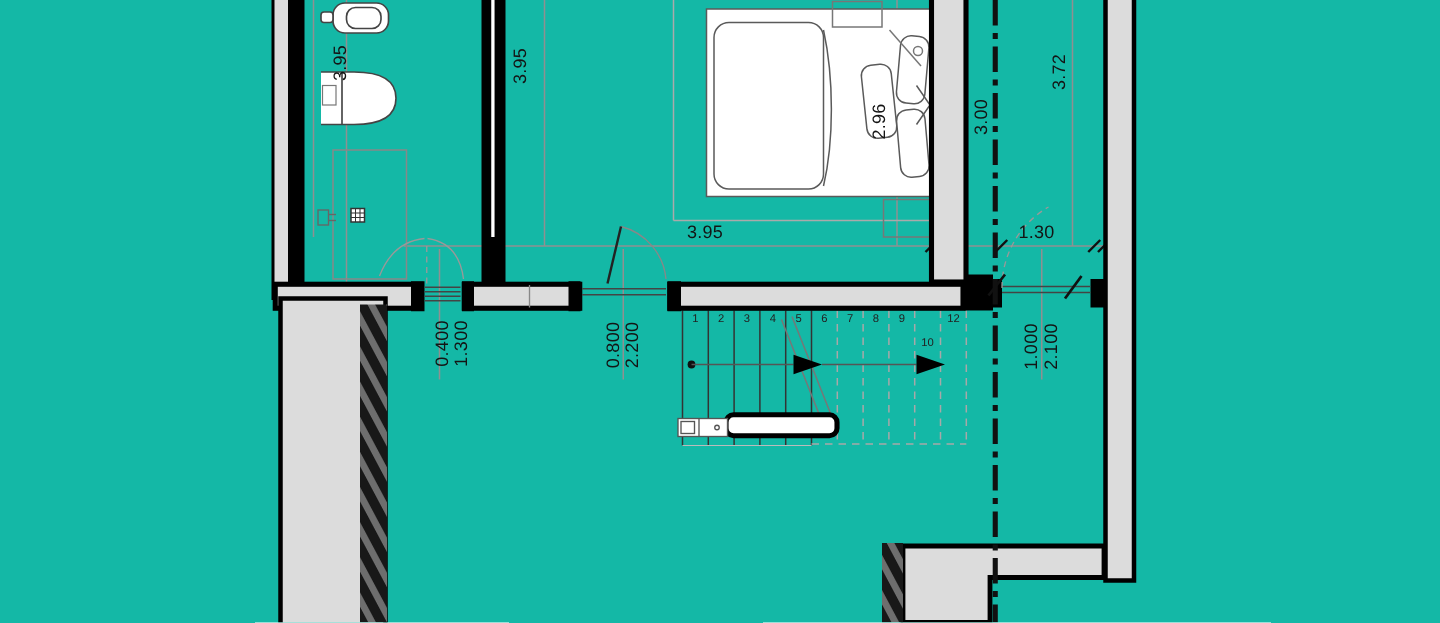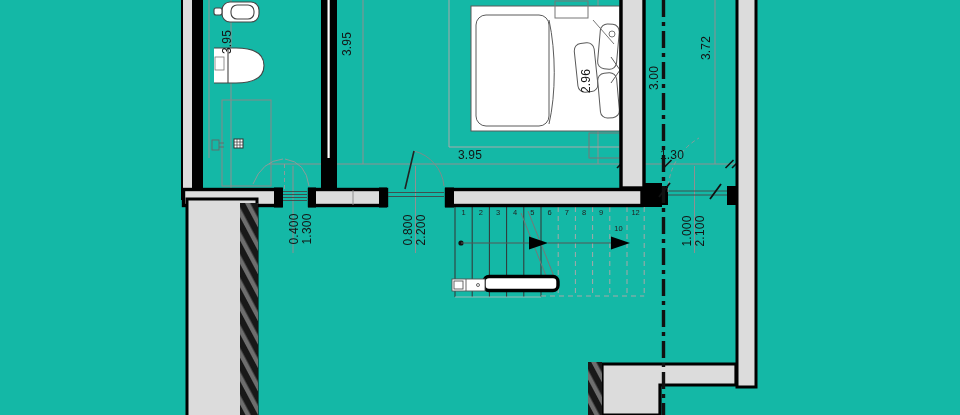--- a/index.html
+++ b/index.html
@@ -199,21 +199,21 @@
   <line x1="663.5" y1="0" x2="663.5" y2="415" stroke="#111" stroke-width="3.4" stroke-dasharray="17 5 4 5"></line>
 </svg>
 
 <div class="lbl rot" style="left:227px;top:42px">3.95</div>
 <div class="lbl rot" style="left:347px;top:44px">3.95</div>
 <div class="lbl rot" style="left:586px;top:81px">2.96</div>
 <div class="lbl rot" style="left:654px;top:78px">3.00</div>
 <div class="lbl rot" style="left:706px;top:48px">3.72</div>
 
 <div class="lbl" style="left:470px;top:155px">3.95</div>
-<div class="lbl" style="left:672px;top:155px">1.30</div>
+<div class="lbl" style="left:691px;top:155px">1.30</div>
 
 <div class="lbl rot pair" style="left:301px;top:229px">
   <span>0.400</span>
   <span>1.300</span>
 </div>
 <div class="lbl rot pair" style="left:415px;top:230px">
   <span>0.800</span>
   <span>2.200</span>
 </div>
 <div class="lbl rot pair" style="left:694px;top:231px">

